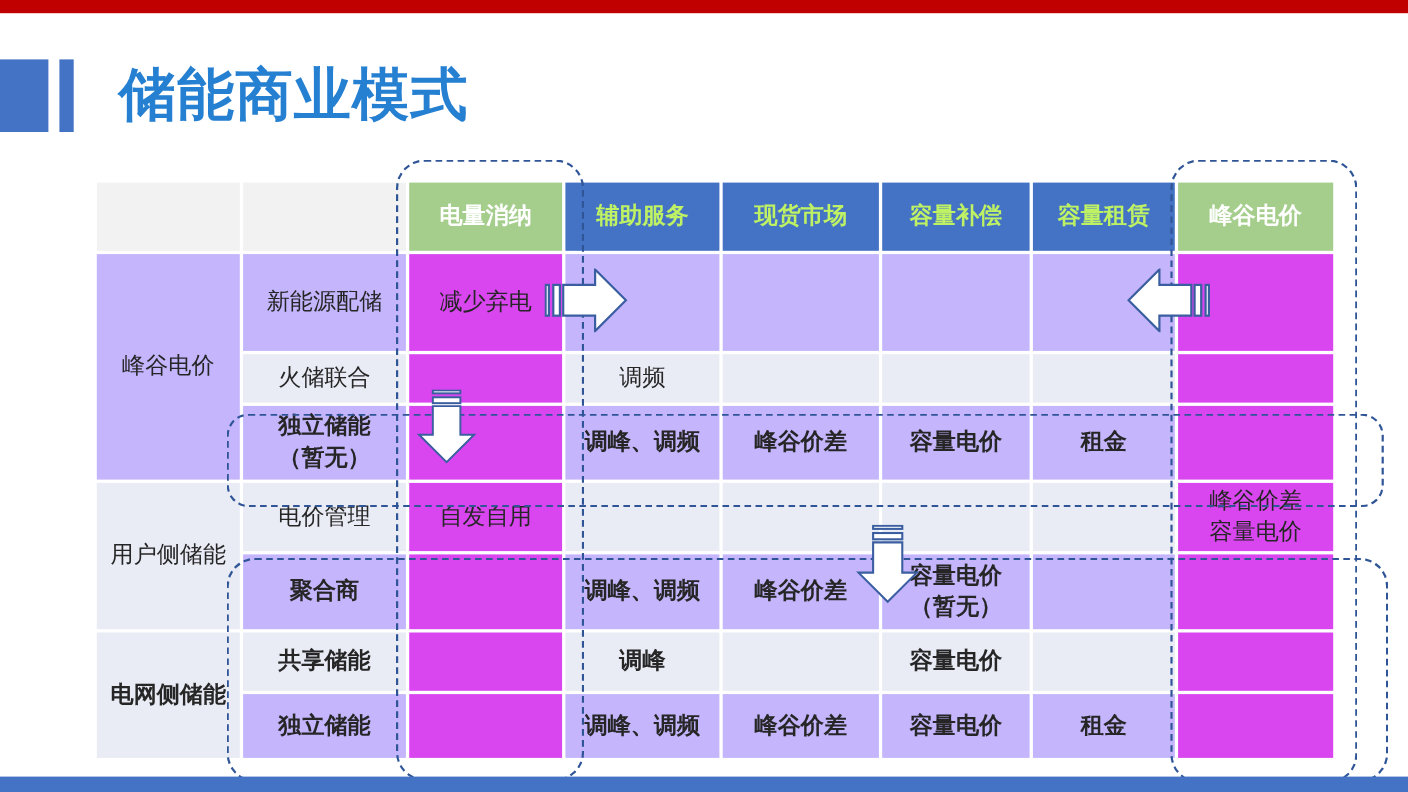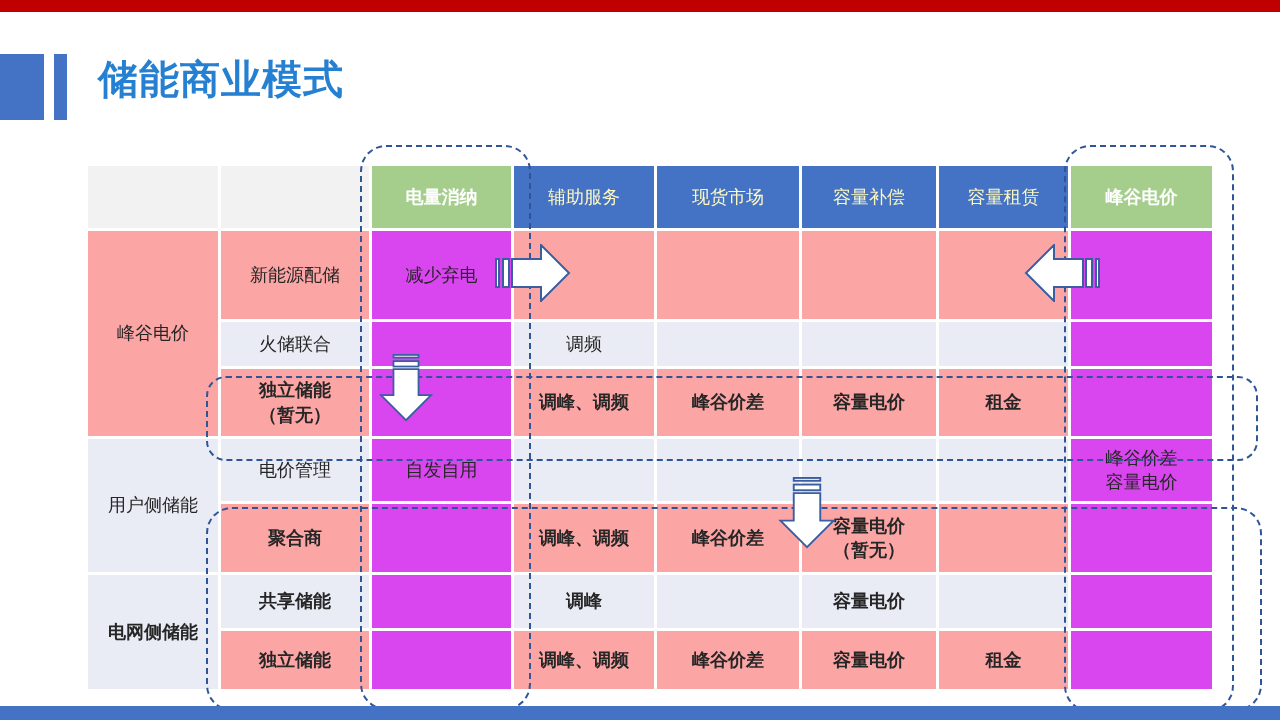--- a/index.html
+++ b/index.html
@@ -10,38 +10,38 @@
     color:#262626;
   }
   
   .top-bar{position:absolute;left:0;top:0;width:1280px;height:12px;background:#C00000;z-index:4;}
   .bottom-bar{position:absolute;left:0;top:706px;width:1280px;height:14px;background:#4472C4;z-index:4;}
 
   
   .accent-square{position:absolute;left:0;top:54px;width:44px;height:66px;background:#4472C4;z-index:2;}
   .accent-bar{position:absolute;left:54px;top:54px;width:13px;height:66px;background:#4472C4;z-index:2;}
   .page-title{
-    position:absolute;left:98px;top:52px;z-index:2;
-    font-size:40px;font-weight:600;color:#2680D2;letter-spacing:1px;
+    position:absolute;left:108px;top:52px;z-index:2;
+    font-size:52px;font-weight:600;color:#2680D2;letter-spacing:1px;
   }
 
   
   table.matrix{
     position:absolute;left:85px;top:163px;z-index:1;
     border-collapse:separate;border-spacing:3px;table-layout:fixed;
   }
   table.matrix td{
     text-align:center;vertical-align:middle;
-    font-size:18px;line-height:1.35;white-space:pre-line;
+    font-size:21px;line-height:1.35;white-space:pre-line;
     padding:0 2px;
   }
   .hg{background:#F2F2F2;}
-  .hb{background:#4472C4;color:#fef9c3;font-weight:normal;font-size:20px;}
+  .hb{background:#4472C4;color:#bef264;font-weight:bold;font-size:20px;}
   .hgr{background:#A5CE8D;color:#ffffff;font-weight:bold;font-size:20px;}
-  .peri{background:#fca5a5;margin-top:32px;}
+  .peri{background:#c4b5fd;margin-top:32px;}
   .light{background:#E9EBF5;}
   .green{background:#d946ef;}
   .b{font-weight:bold;}
 
   
   .dash{position:absolute;border:2px dashed #2F5597;border-radius:26px;z-index:2;pointer-events:none;}
   .dash-col1{left:360px;top:145px;width:167px;height:561px;}
   .dash-col6{left:1064px;top:145px;width:166px;height:563px;}
   .dash-row3{left:206px;top:376px;width:1048px;height:81px;border-radius:20px;}
   .dash-bottom{left:206px;top:507px;width:1052px;height:200px;}

